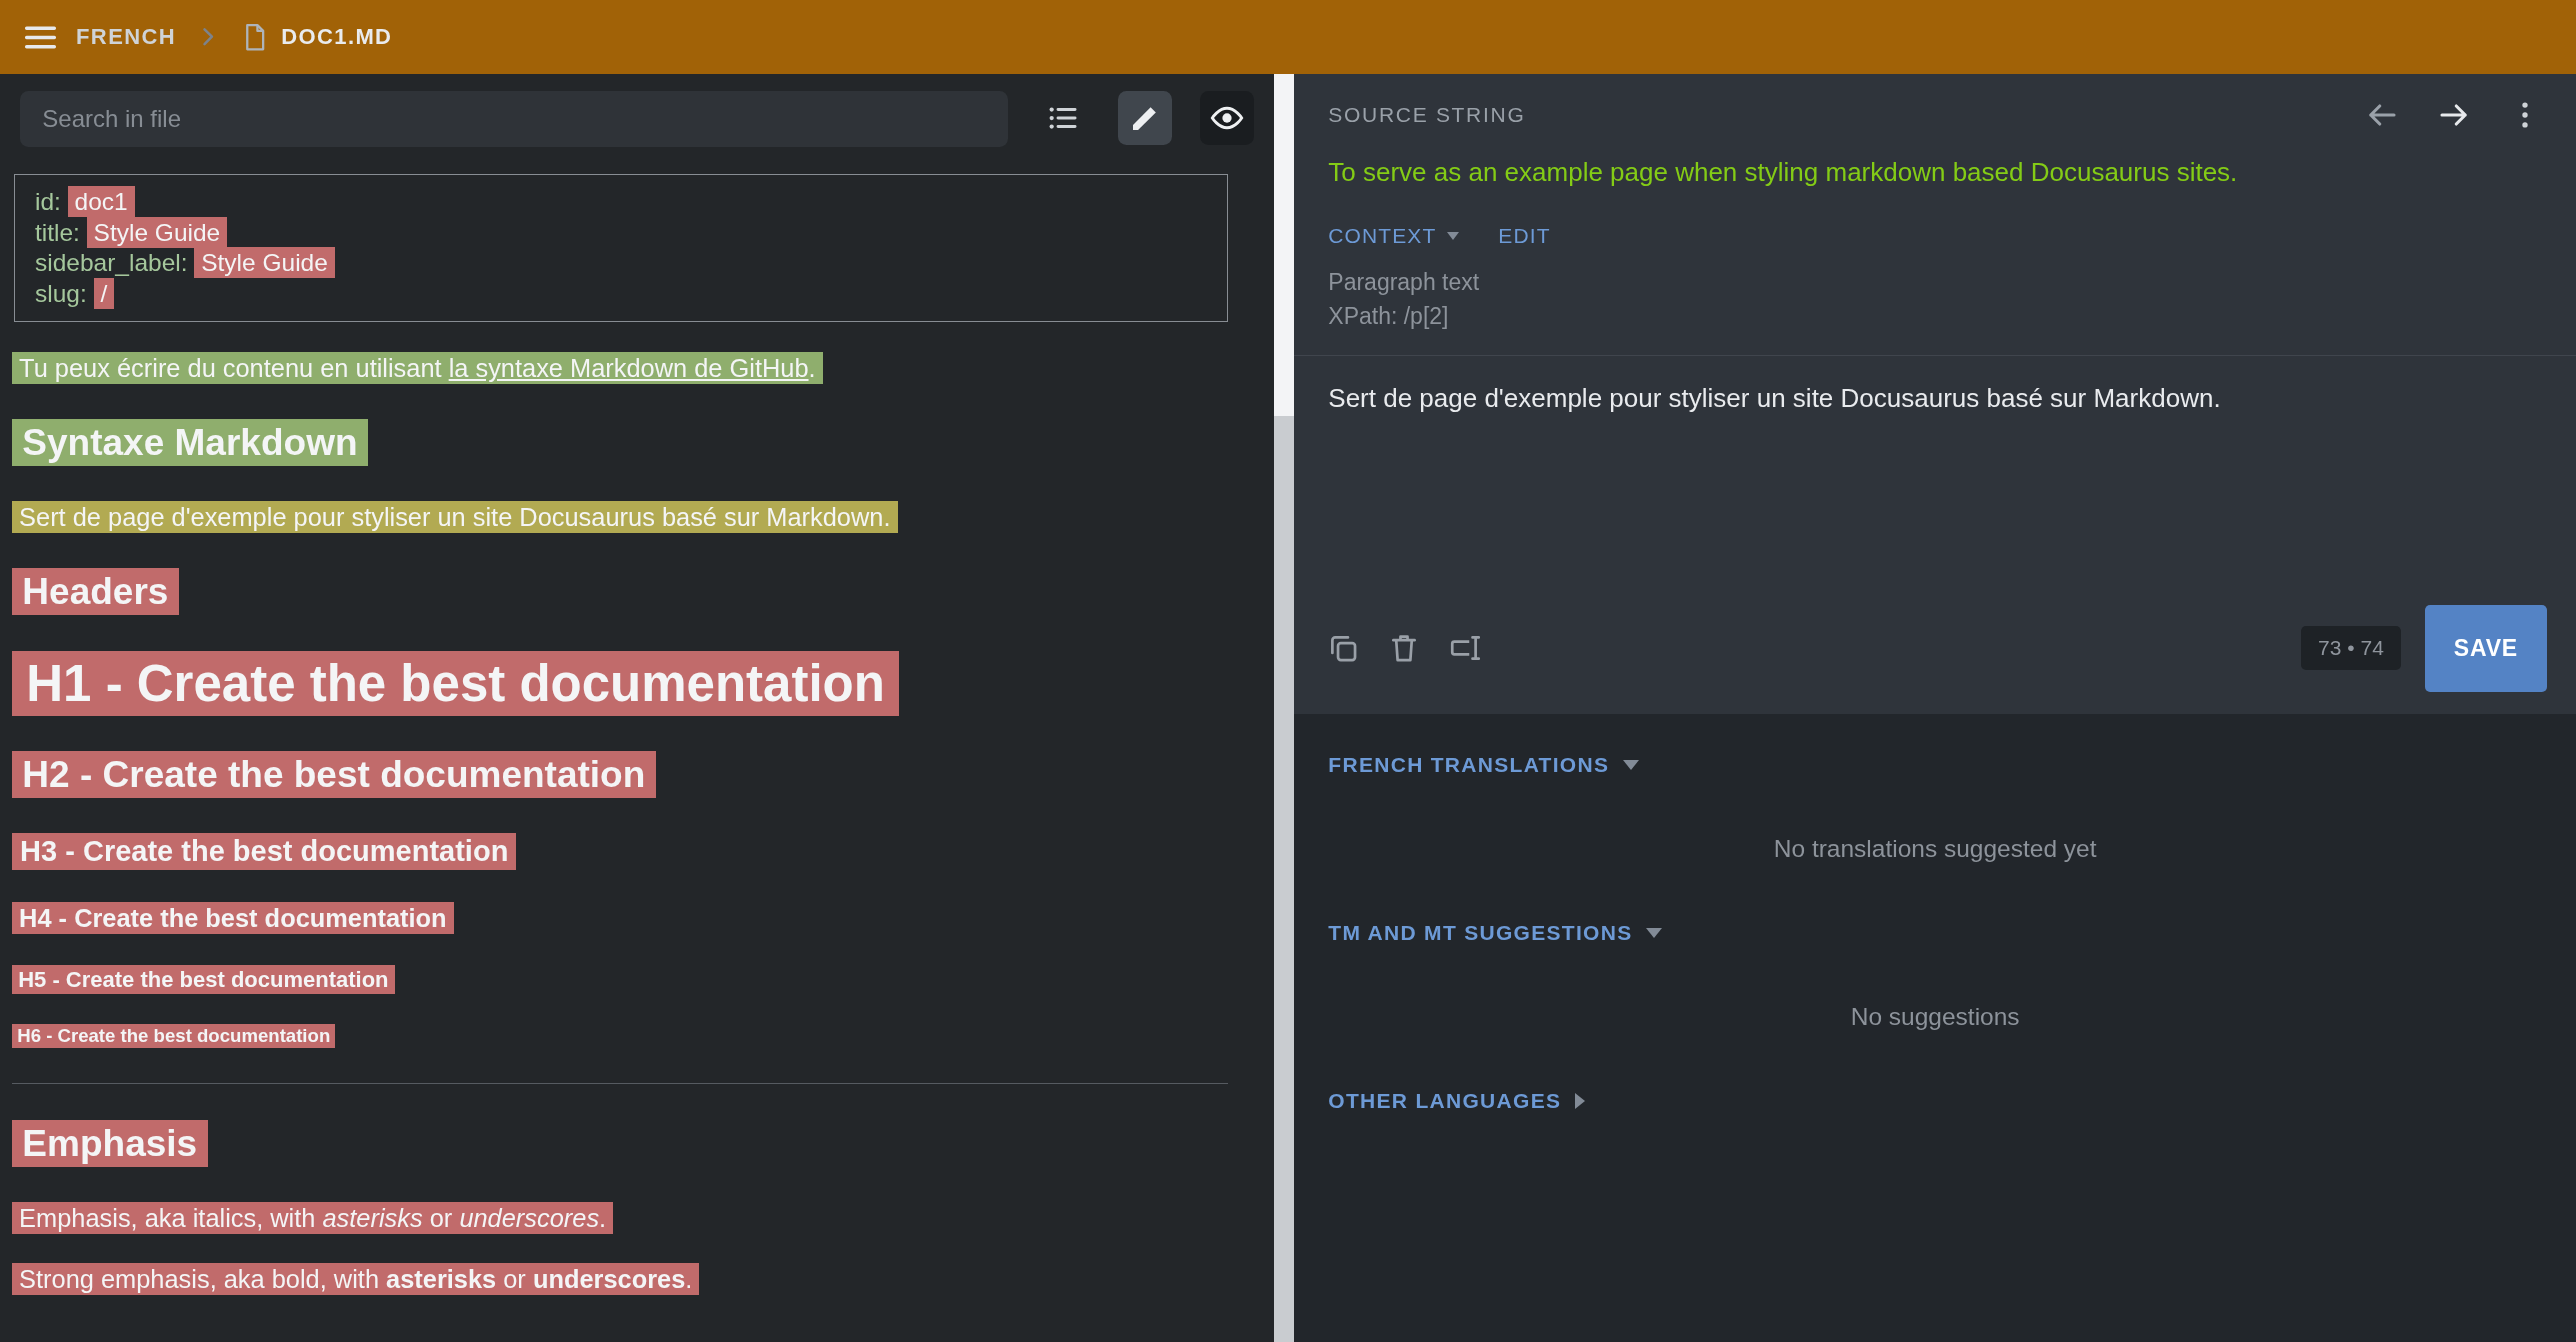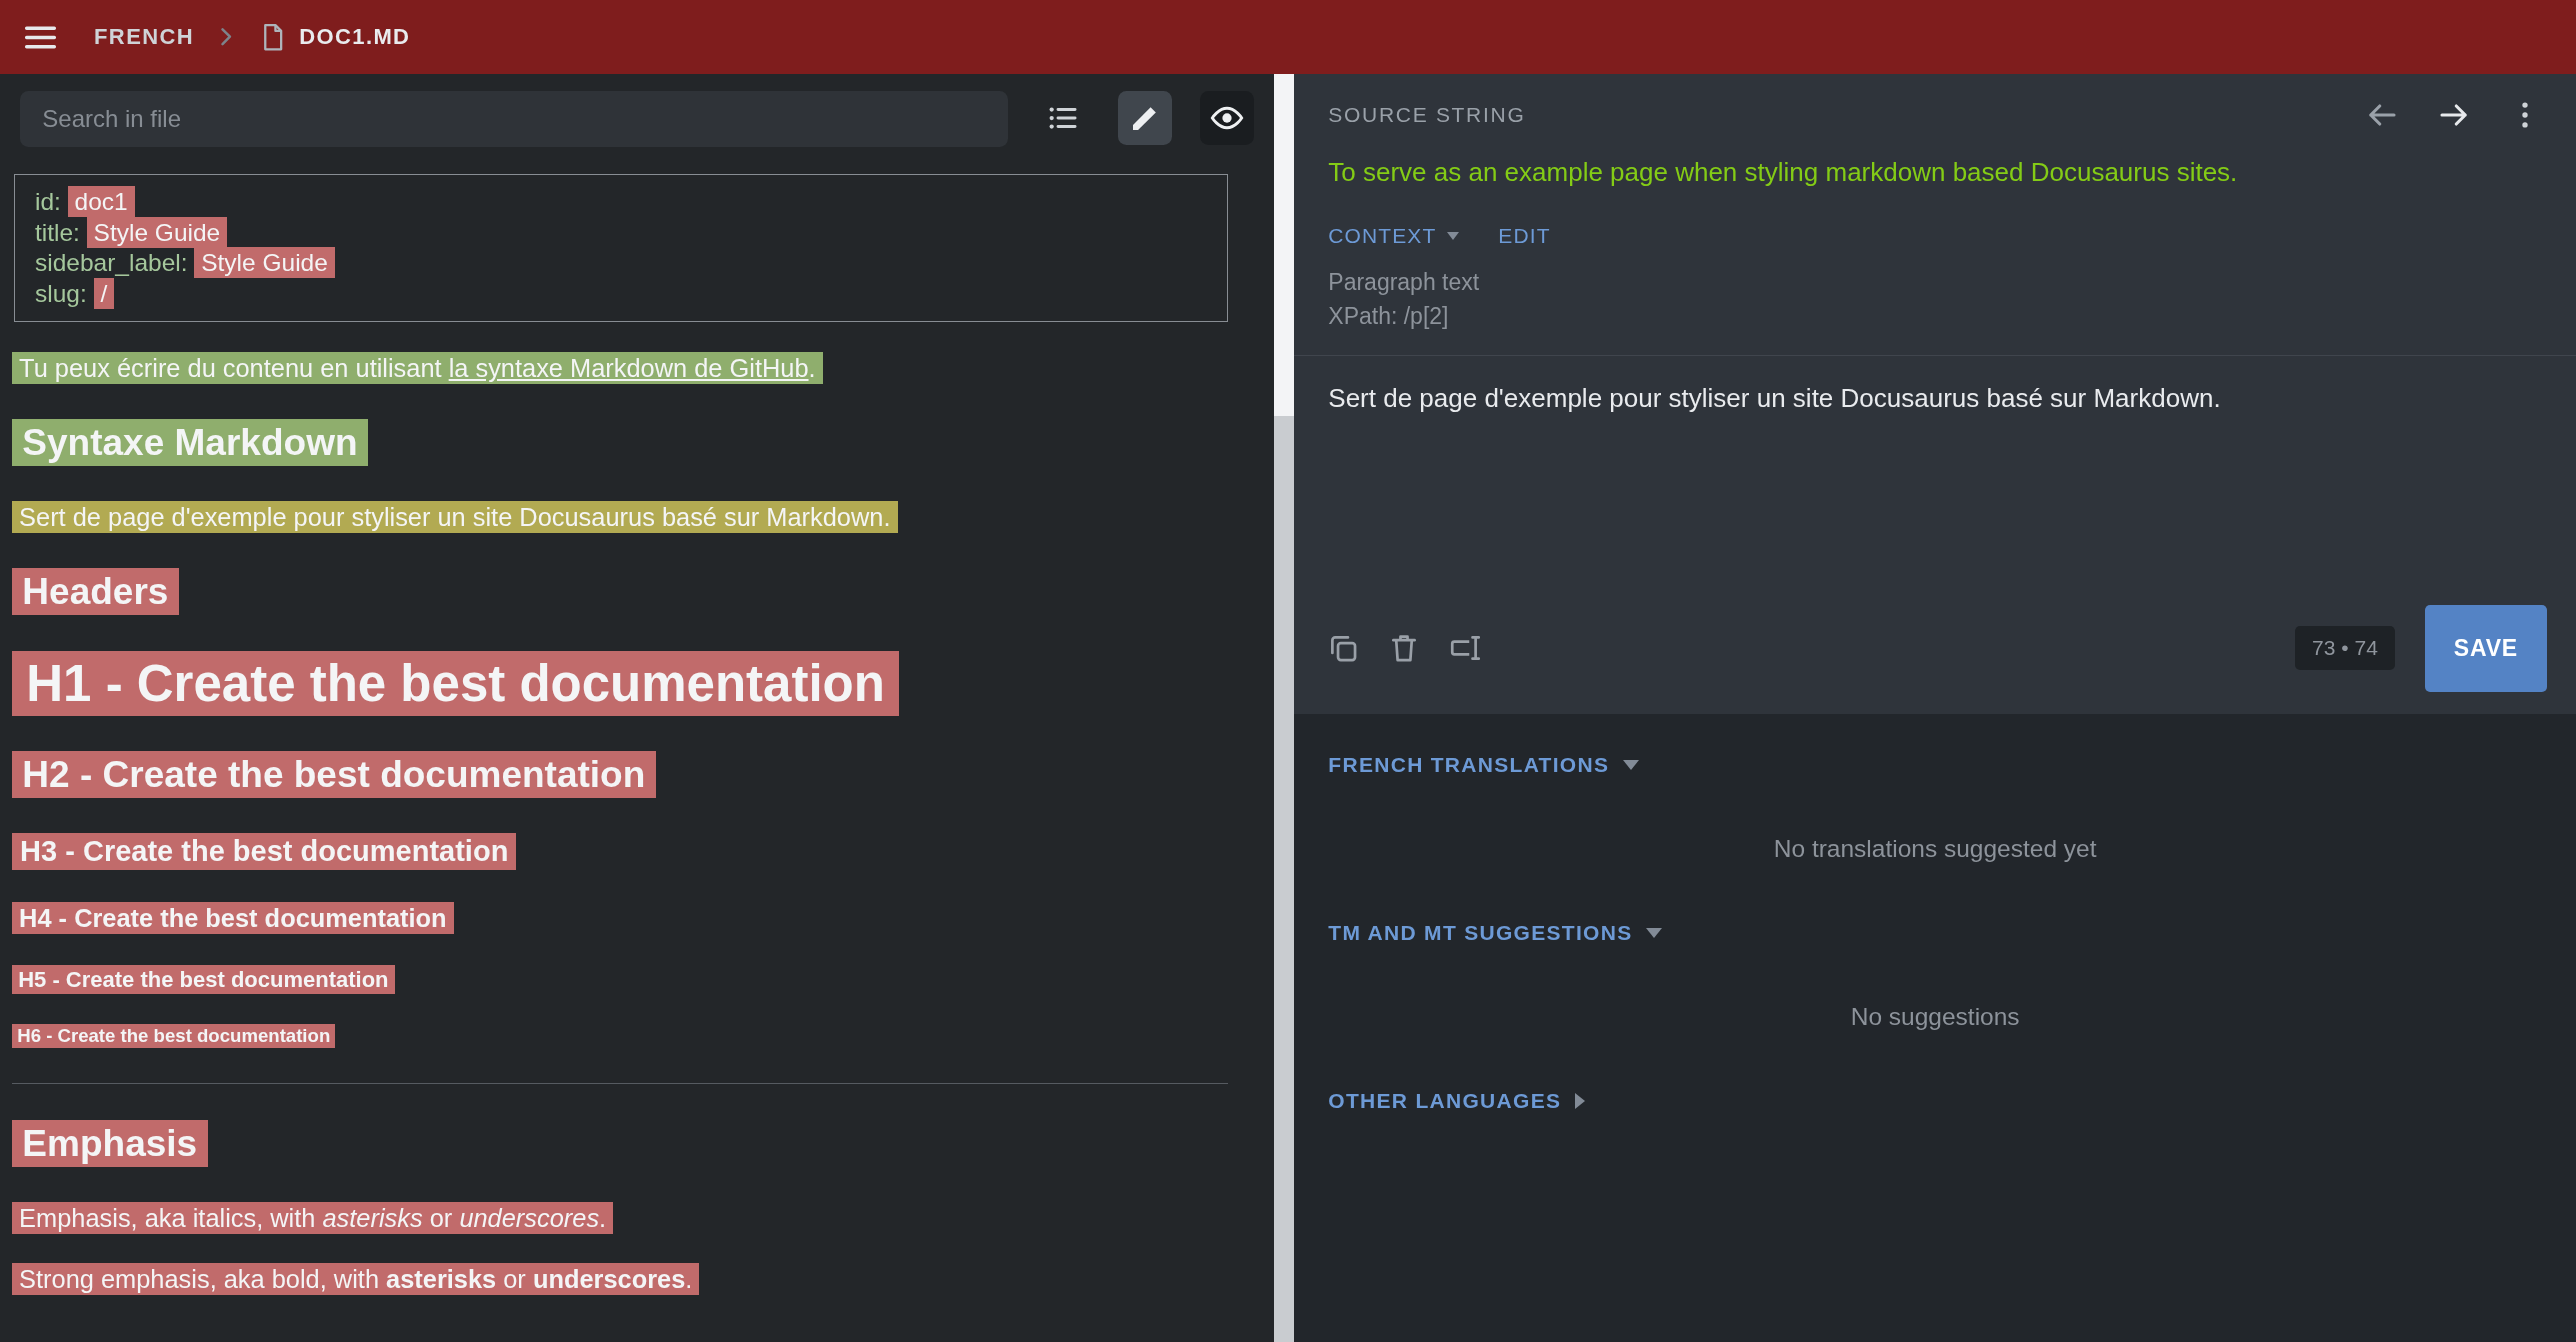--- a/index.html
+++ b/index.html
@@ -4,21 +4,21 @@
 <style>
   * { margin:0; padding:0; box-sizing:border-box; }
   html,body { width:2576px; height:1342px; overflow:hidden; }
   body {
     font-family:"Liberation Sans","DejaVu Sans",sans-serif;
     background:#17191c; color:#e7e9ec;
   }
   .app { width:2576px; height:1342px; display:flex; flex-direction:column; }
 
   
-  .topbar { height:74px; flex:0 0 74px; background:#7f1d1d; display:flex; align-items:center; padding:0 22px; gap:35px; }
+  .topbar { height:74px; flex:0 0 74px; background:#a16207; display:flex; align-items:center; padding:0 22px; gap:17px; }
   .icon-btn { background:none; border:none; cursor:pointer; display:flex; align-items:center; justify-content:center; }
   .breadcrumb { display:flex; align-items:center; gap:18.6px; }
   .crumb-project { color:#cfd3d7; font-size:22px; font-weight:700; letter-spacing:1.4px; cursor:pointer; }
   .file-chip { display:flex; align-items:center; gap:12px; cursor:pointer; }
   .crumb-file { color:#e9ebee; font-size:22px; font-weight:700; letter-spacing:1.4px; }
 
   
   .main { flex:1; display:flex; min-height:0; }
 
   
@@ -71,21 +71,21 @@
   .context-info { padding:17px 34px 0; color:#8d939b; font-size:23px; line-height:34px; }
   .divider { border-top:1.7px solid #40454d; margin-top:22px; }
   .translation-input {
     display:block; width:100%; height:245px; background:transparent; border:none; resize:none; outline:none;
     color:#e9ebee; font-size:26px; line-height:37px; padding:24px 34px;
     font-family:"Liberation Sans","DejaVu Sans",sans-serif;
   }
   .t-toolbar { display:flex; align-items:center; justify-content:space-between; padding:3.4px 29px 22px 24px; }
   .tools { display:flex; align-items:center; gap:12px; }
   .tools .icon-btn { width:49px; height:49px; border-radius:6.8px; }
-  .right-tools { display:flex; align-items:center; gap:30px; }
+  .right-tools { display:flex; align-items:center; gap:24px; }
   .counter { background:#1e2226; color:#8f959d; font-size:21px; padding:10.2px 17px; border-radius:5.1px; }
   .save-btn { background:#5483c5; color:#ffffff; border:none; border-radius:5.1px; font-size:23px; font-weight:700;
     letter-spacing:0.8px; padding:30px 29px; cursor:pointer; font-family:"Liberation Sans","DejaVu Sans",sans-serif;text-align:center; }
 
   .suggestions-area { background:#22262b; flex:1; padding:0 34px; }
   .section-header { margin-top:39px; color:#6d9ad6; font-size:21px; font-weight:700; letter-spacing:1.3px;
     display:flex; align-items:center; gap:13.5px; cursor:pointer; width:max-content; }
   .empty-text { text-align:center; color:#8d939b; font-size:24.5px; margin:58px 0; }
 
   .tri-down { width:0; height:0; border-left:8.5px solid transparent; border-right:8.5px solid transparent;

